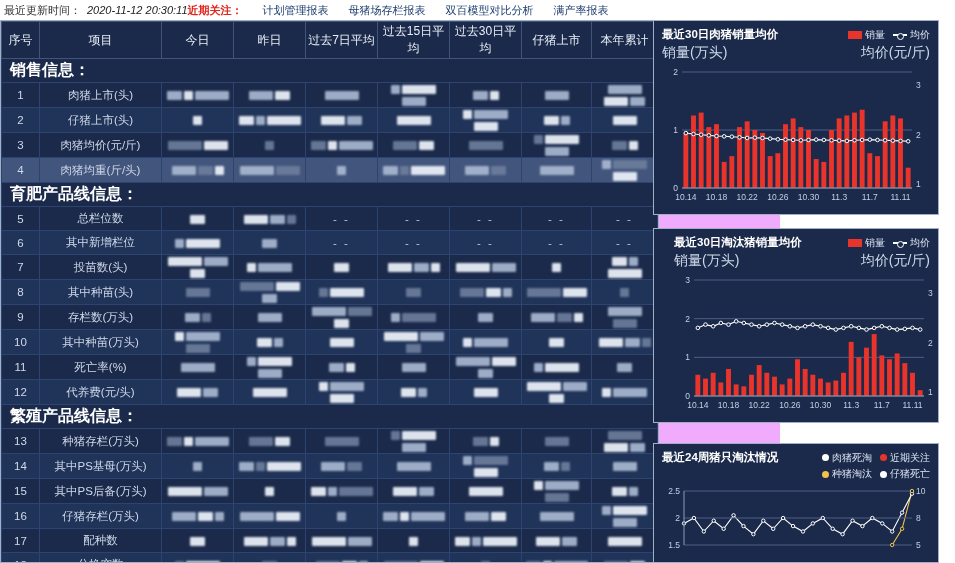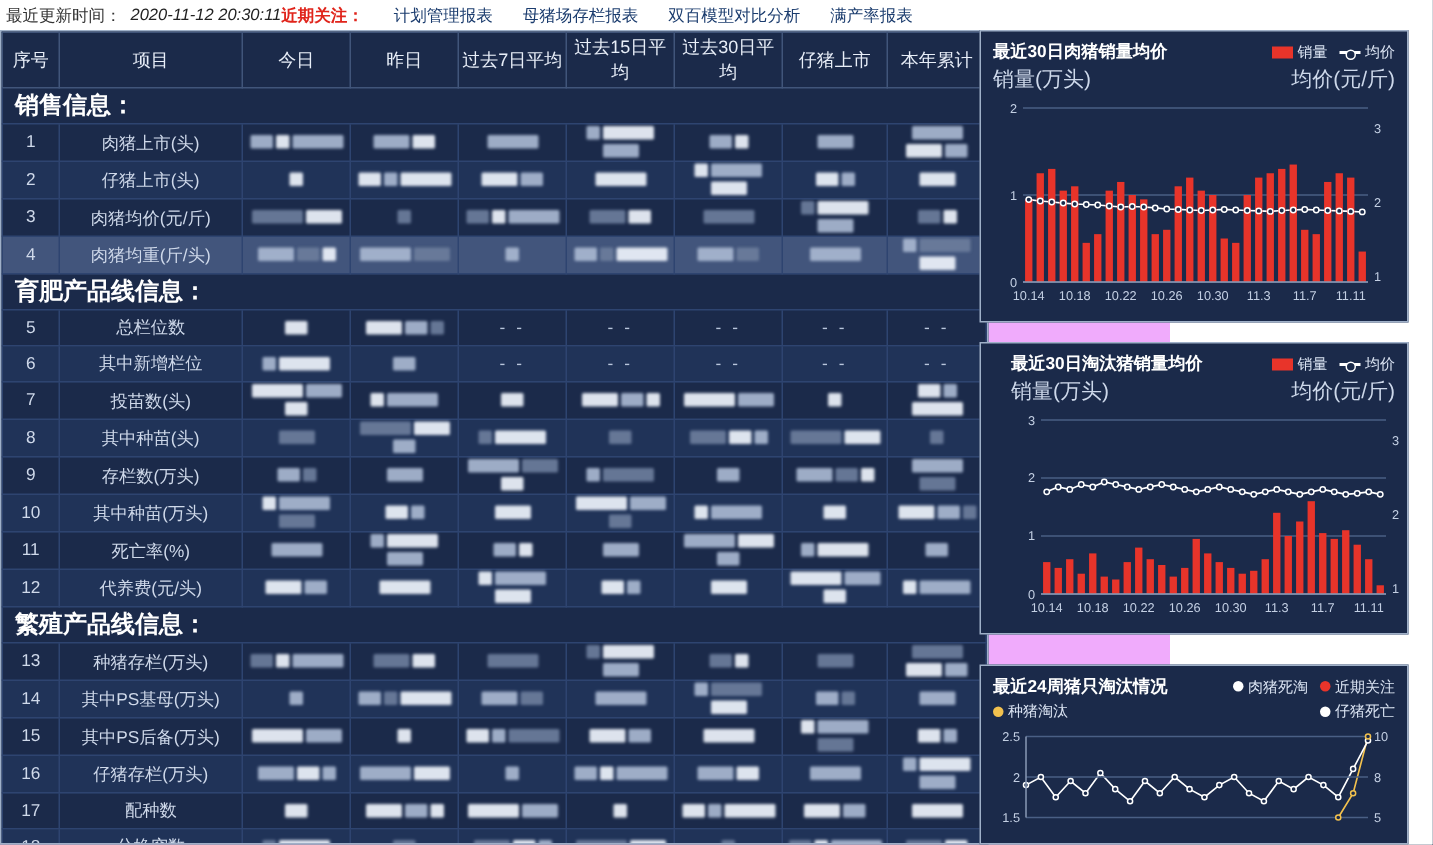--- a/index.html
+++ b/index.html
@@ -578,21 +578,21 @@
   </div>
 
   <div class="chart-card" id="chart3">
     <div class="chart-head">
       <span class="chart-title">最近24周猪只淘汰情况</span>
       <span class="legend">
         <span><i class="sw-dot" style="background:#ffffff"></i><span>肉猪死淘</span></span>
         <span><i class="sw-dot" style="background:#e8342a"></i><span>近期关注</span></span>
       </span>
     </div>
-    <div class="legend" style="padding:0 8px 2px 8px; justify-content:space-between;">
+    <div class="legend" style="padding:0 8px 2px 8px; justify-content:flex-end;">
       <span><i class="sw-dot" style="background:#f2c14e"></i><span>种猪淘汰</span></span>
       <span><i class="sw-dot" style="background:#ffffff"></i><span>仔猪死亡</span></span>
     </div>
     <div class="chart-body">
       <svg id="svg3" width="274" height="66">
           <path d="M232.2,60.0 L242.1,43.8 L252.0,6.0" fill="none" stroke="#f2c14e" stroke-width="1.1"></path>
           <path d="M24.0,38.4 L33.9,33.0 L43.8,46.5 L53.7,35.7 L63.7,43.8 L73.6,30.3 L83.5,41.1 L93.4,49.2 L103.3,35.7 L113.2,43.8 L123.1,33.0 L133.0,41.1 L143.0,46.5 L152.9,38.4 L162.8,33.0 L172.7,43.8 L182.6,49.2 L192.5,35.7 L202.4,41.1 L212.3,33.0 L222.3,38.4 L232.2,46.5 L242.1,27.6 L252.0,8.7" fill="none" stroke="#ffffff" stroke-width="1.1"></path>
           <line x1="24" y1="60" x2="252" y2="60" stroke="#4a5f85" stroke-width="1"></line>
           <text x="20" y="63" text-anchor="end" class="tick">1.5</text>
           <line x1="24" y1="33" x2="252" y2="33" stroke="#4a5f85" stroke-width="1"></line>

